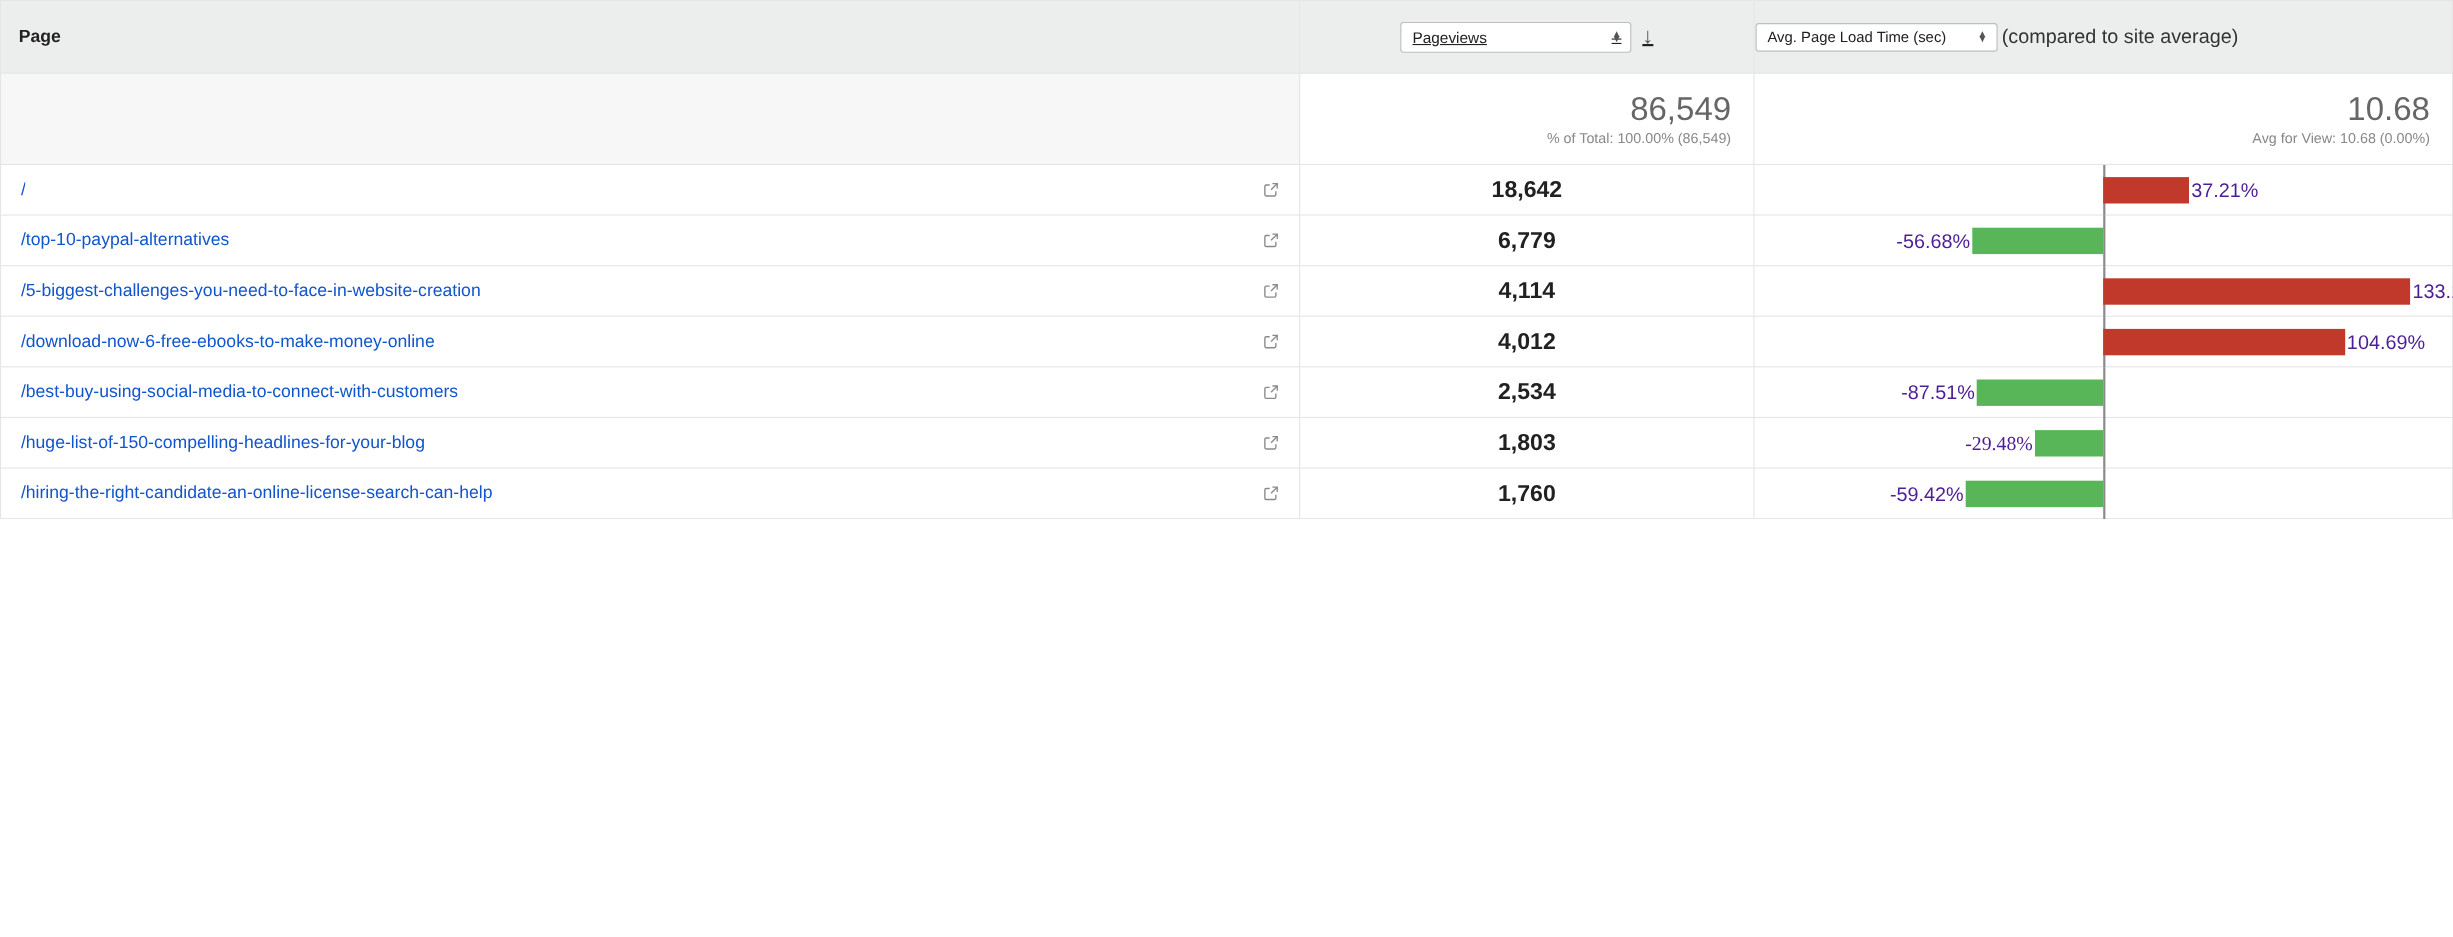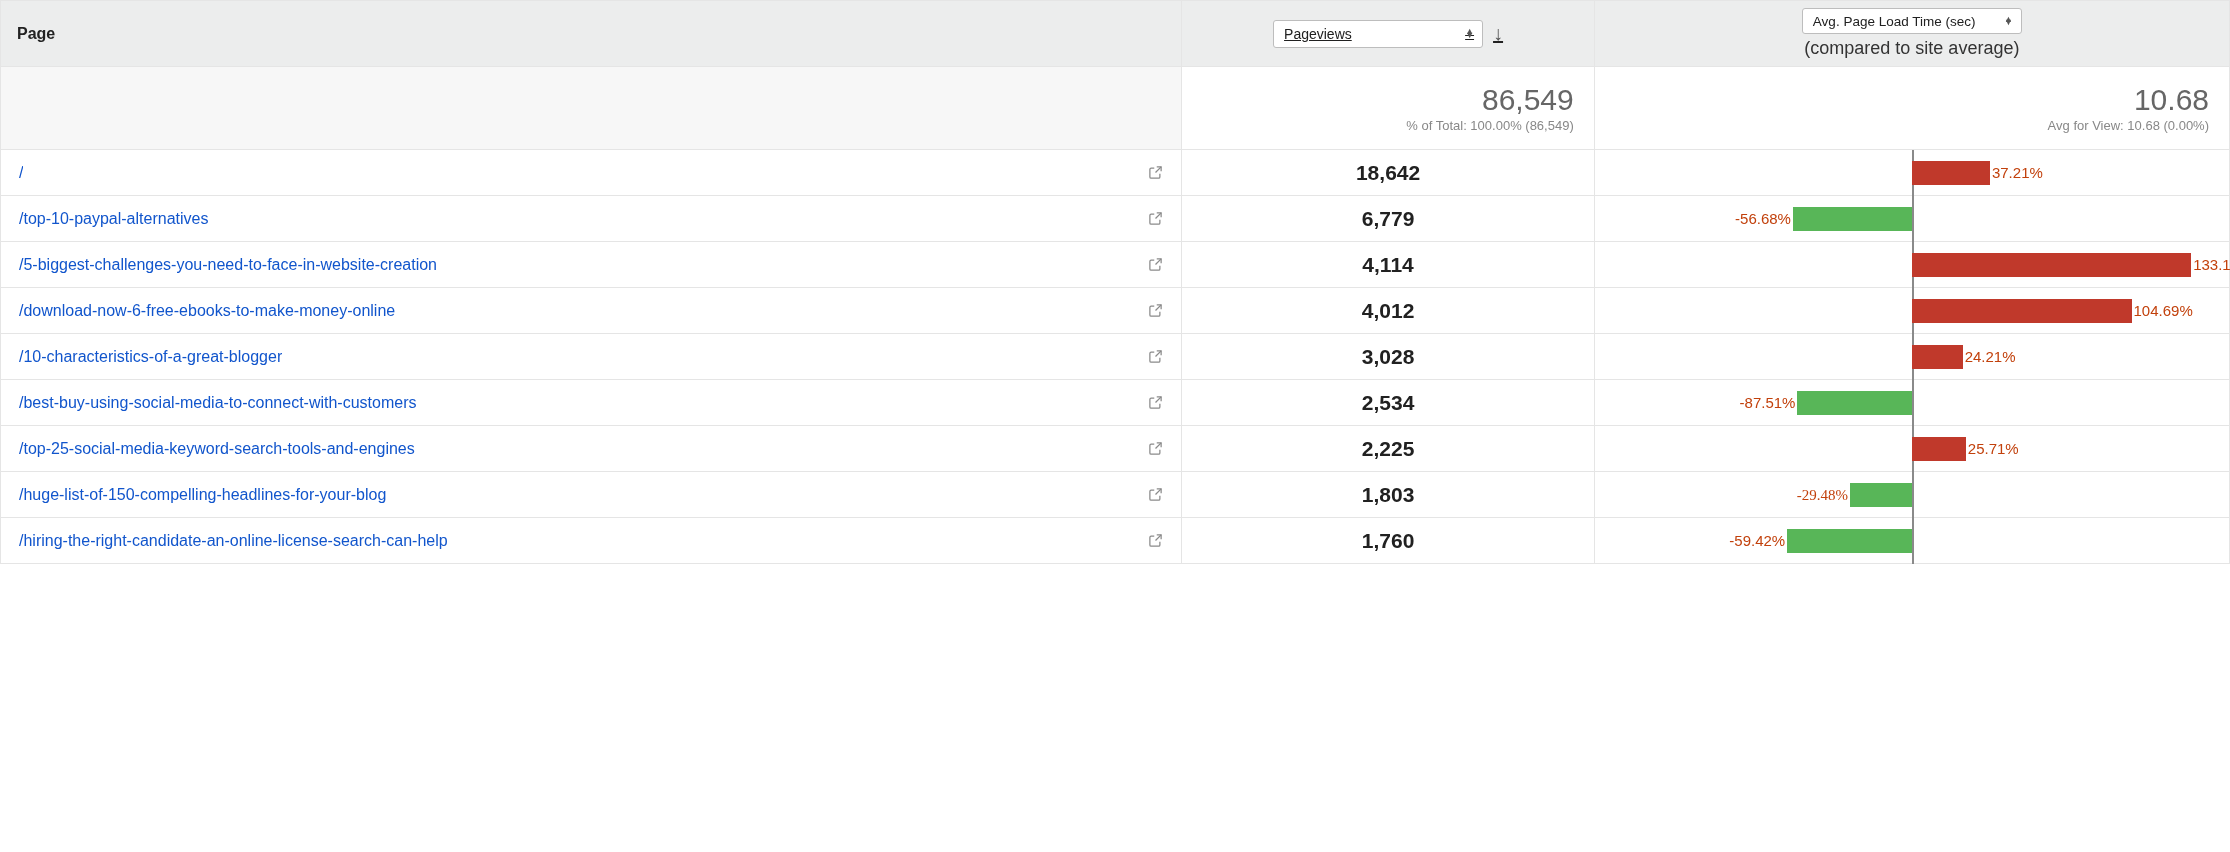--- a/index.html
+++ b/index.html
@@ -60,21 +60,21 @@
     font-size: 9px;
     color: #555;
     margin-left: 10px;
   }
   .sort-arrow {
     color: #555;
     font-size: 20px;
   }
   .metric-head-inner {
     display: flex;
-    flex-direction: column;
+    flex-direction: row;
     align-items: center;
     gap: 4px;
   }
   .compare-sub {
     font-size: 18px;
     color: #333;
   }
   .totals-row td {
     background: #fff;
     padding: 16px 20px;
@@ -143,22 +143,22 @@
     top: 0;
     height: 24px;
   }
   .bar.pos { background: #c0392b; left: 50%; }
   .bar.neg { background: #58b658; right: 50%; }
   .bar-label {
     position: absolute;
     top: 0;
     height: 24px;
     line-height: 24px;
-    font-size: 15px;
-    color: #c2410c;
+    font-size: 18px;
+    color: #4c1d95;
     white-space: nowrap;
   }
   col.c-page   { width: 53%; }
   col.c-pv     { width: 18.5%; }
   col.c-metric { width: 28.5%; }
 </style>
 </head>
 <body>
 
 <table class="table">
@@ -296,80 +296,36 @@
           <div class="bar-wrap">
        <div class="baseline"></div>
        <div class="bar pos" style="width:36.96236478365385%;"></div>
        <span class="bar-label" style="left:calc(50% + 36.96236478365385% + 2px);">104.69%</span>
      </div>
         </td>
       </tr>
       <tr class="data-row">
         <td class="page-cell">
           <div class="page-cell-inner">
-       <a href="#" class="page-link">/10-characteristics-of-a-great-blogger</a>
-       <span class="open-icon">
-              <svg width="15" height="15" viewBox="0 0 24 24" fill="none" stroke="currentColor" stroke-width="2">
-                <path d="M14 3h7v7"></path>
-                <path d="M21 3l-9 9"></path>
-                <path d="M19 14v5a2 2 0 0 1-2 2H5a2 2 0 0 1-2-2V7a2 2 0 0 1 2-2h5"></path>
-              </svg>
-            </span>
-     </div>
-        </td>
-        <td class="pv-cell">3,028</td>
-        <td class="bar-cell">
-          <div class="bar-wrap">
-       <div class="baseline"></div>
-       <div class="bar pos" style="width:8.547701322115385%;"></div>
-       <span class="bar-label" style="left:calc(50% + 8.547701322115385% + 2px);">24.21%</span>
-     </div>
-        </td>
-      </tr>
-      <tr class="data-row">
-        <td class="page-cell">
-          <div class="page-cell-inner">
        <a href="#" class="page-link">/best-buy-using-social-media-to-connect-with-customers</a>
        <span class="open-icon">
               <svg width="15" height="15" viewBox="0 0 24 24" fill="none" stroke="currentColor" stroke-width="2">
                 <path d="M14 3h7v7"></path>
                 <path d="M21 3l-9 9"></path>
                 <path d="M19 14v5a2 2 0 0 1-2 2H5a2 2 0 0 1-2-2V7a2 2 0 0 1 2-2h5"></path>
               </svg>
             </span>
      </div>
         </td>
         <td class="pv-cell">2,534</td>
         <td class="bar-cell">
           <div class="bar-wrap">
        <div class="baseline"></div>
        <div class="bar neg" style="width:19.25969050480769%;"></div>
        <span class="bar-label" style="right:calc(50% + 19.25969050480769% + 2px);">-87.51%</span>
-     </div>
-        </td>
-      </tr>
-      <tr class="data-row">
-        <td class="page-cell">
-          <div class="page-cell-inner">
-       <a href="#" class="page-link">/top-25-social-media-keyword-search-tools-and-engines</a>
-       <span class="open-icon">
-              <svg width="15" height="15" viewBox="0 0 24 24" fill="none" stroke="currentColor" stroke-width="2">
-                <path d="M14 3h7v7"></path>
-                <path d="M21 3l-9 9"></path>
-                <path d="M19 14v5a2 2 0 0 1-2 2H5a2 2 0 0 1-2-2V7a2 2 0 0 1 2-2h5"></path>
-              </svg>
-            </span>
-     </div>
-        </td>
-        <td class="pv-cell">2,225</td>
-        <td class="bar-cell">
-          <div class="bar-wrap">
-       <div class="baseline"></div>
-       <div class="bar pos" style="width:9.077298677884615%;"></div>
-       <span class="bar-label" style="left:calc(50% + 9.077298677884615% + 2px);">25.71%</span>
      </div>
         </td>
       </tr>
       <tr class="data-row">
         <td class="page-cell">
           <div class="page-cell-inner">
        <a href="#" class="page-link">/huge-list-of-150-compelling-headlines-for-your-blog</a>
        <span class="open-icon">
               <svg width="15" height="15" viewBox="0 0 24 24" fill="none" stroke="currentColor" stroke-width="2">
                 <path d="M14 3h7v7"></path>

